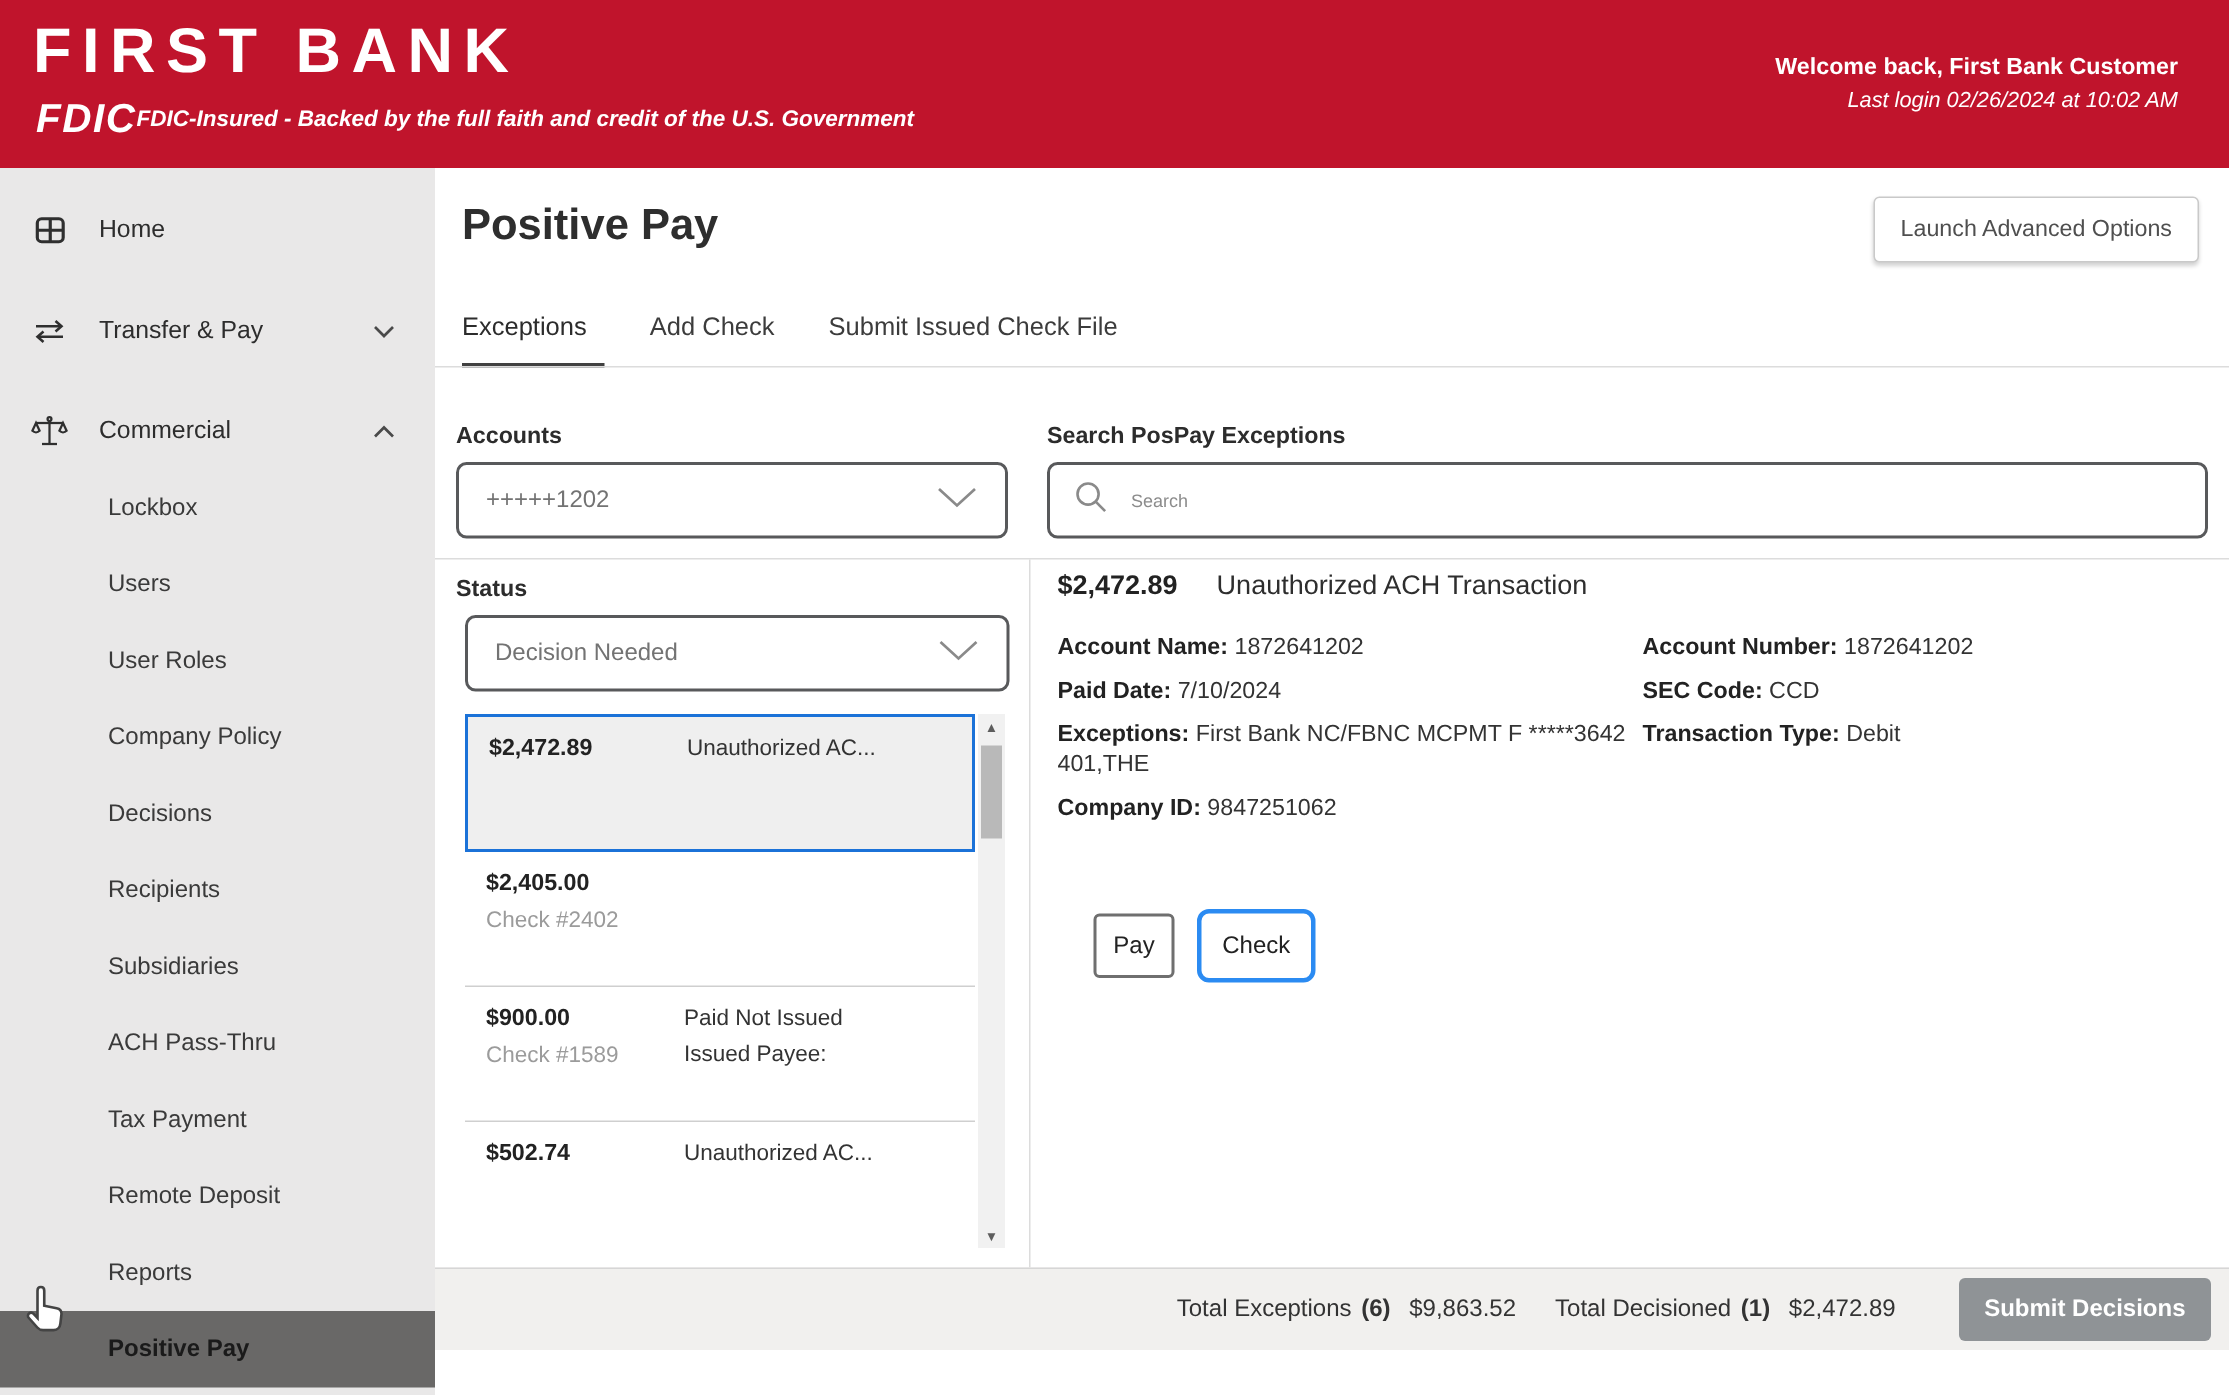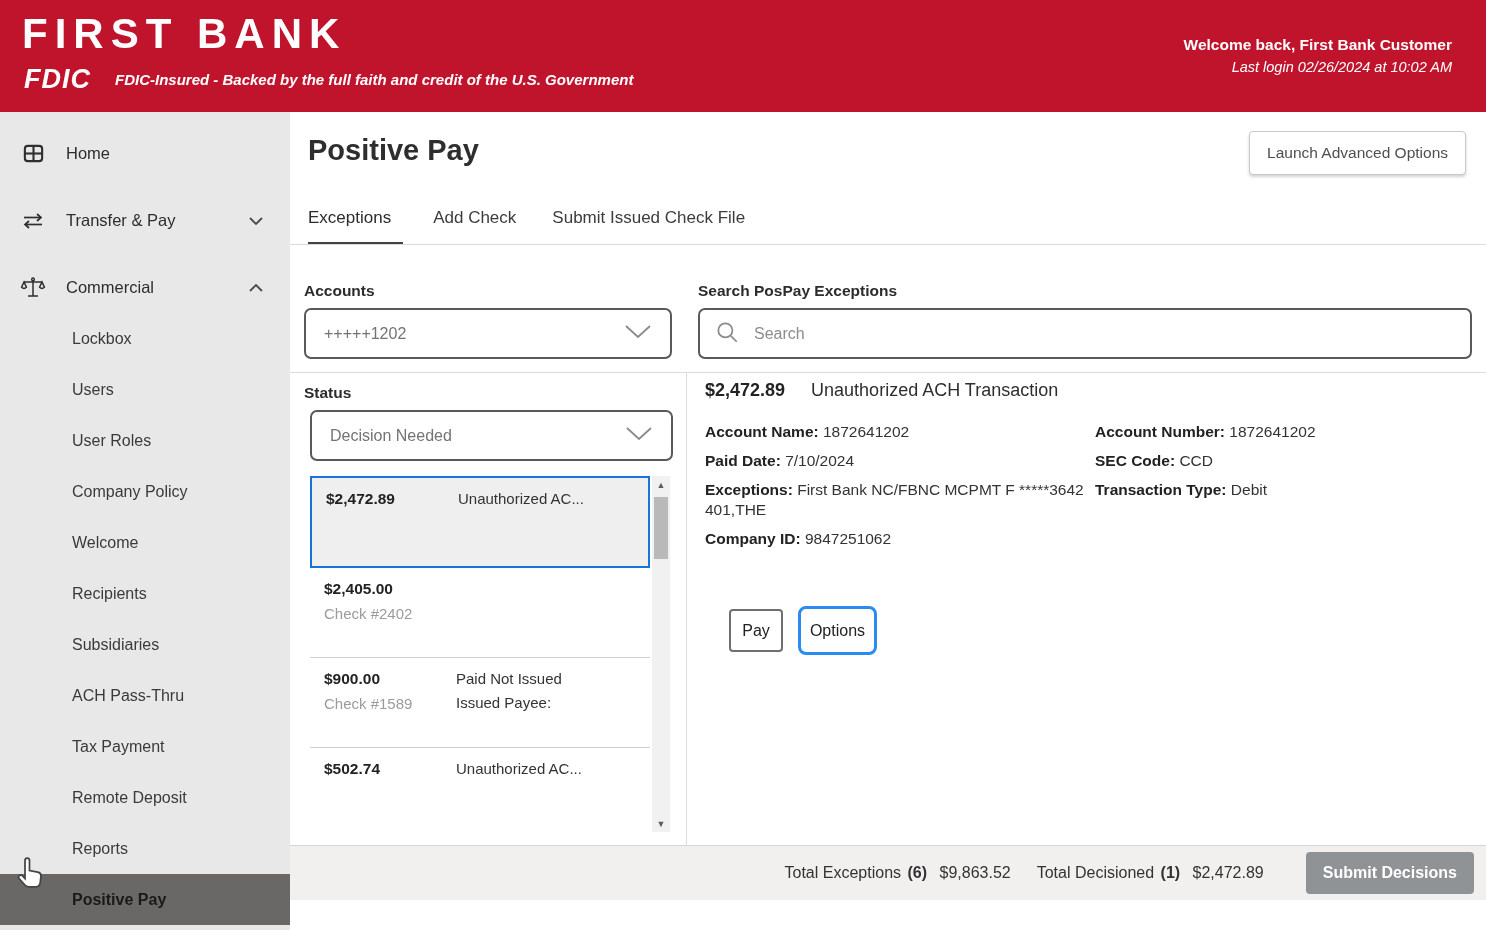--- a/index.html
+++ b/index.html
@@ -3,21 +3,21 @@
 <meta charset="utf-8">
 <style>
   * { margin:0; padding:0; box-sizing:border-box; }
   html,body { width:1486px; height:930px; overflow:hidden; background:#fff;
     font-family:"Liberation Sans", sans-serif; }
   .app { position:relative; width:1486px; height:675px; }
 
   
   .header { position:absolute; left:0; top:0; width:1486px; height:112px; background:#c0142c; color:#fff; }
   .bank-name { position:absolute; left:22px; top:10px; font-size:42px; font-weight:800; letter-spacing:7px; }
-  .fdic-row { position:absolute; left:24px; top:64px; display:flex; align-items:center; gap:24px; }
+  .fdic-row { position:absolute; left:24px; top:64px; display:flex; align-items:center; gap:0; }
   .fdic-logo { font-size:27px; font-weight:800; letter-spacing:1px; font-style:italic; }
   .fdic-text { font-size:15px; font-style:italic; font-weight:600; }
   .header-right { position:absolute; right:34px; top:36px; text-align:right; }
   .welcome { font-size:15.5px; font-weight:700; }
   .last-login { font-size:14.5px; font-style:italic; margin-top:5px; }
 
   
   .sidebar { position:absolute; left:0; top:112px; width:290px; height:818px; background:#e9e8e8; }
   .side-row { display:flex; align-items:center; height:51px; padding-left:18px; cursor:pointer;margin-top:16px; }
   .side-row .icon { width:30px; height:26px; display:flex; align-items:center; justify-content:center; }
@@ -42,21 +42,21 @@
   .field-label { font-size:15.5px; font-weight:700; color:#2c2c2c; }
   .lbl-accounts { position:absolute; left:14px; top:170px; }
   .lbl-search { position:absolute; left:408px; top:170px; }
 
   .dropdown { position:absolute; height:51px; border:2px solid #58595b; border-radius:7px; background:#fff;
     display:flex; align-items:center; justify-content:space-between; padding:0 18px; cursor:pointer; }
   .dd-accounts { left:14px; top:196px; width:368px; }
   .dd-value { font-size:16px; color:#737373; }
   .search-box { position:absolute; left:408px; top:196px; width:774px; height:51px;
     border:2px solid #58595b; border-radius:7px; background:#fff; display:flex; align-items:center; padding:0 14px; }
-  .search-box input { border:none; outline:none; flex:1; font-size:16px; color:#333; margin-left:14px;
+  .search-box input { border:none; outline:none; flex:1; font-size:12px; color:#333; margin-left:14px;
     font-family:"Liberation Sans", sans-serif; background:transparent; }
   .search-box input::placeholder { color:#8c8c8c; }
 
   .h-divider { position:absolute; left:0; top:260px; width:1196px; height:1px; background:#dcdcdc; }
   .v-divider { position:absolute; left:396px; top:261px; width:1px; height:472px; background:#dcdcdc; }
 
   .lbl-status { position:absolute; left:14px; top:272px; }
   .dd-status { left:20px; top:298px; width:363px; }
 
   
@@ -166,21 +166,21 @@
     <div class="side-sub">
         <span>Users</span>
       </div>
     <div class="side-sub">
         <span>User Roles</span>
       </div>
     <div class="side-sub">
         <span>Company Policy</span>
       </div>
     <div class="side-sub">
-        <span>Welcome</span>
+        <span>Decisions</span>
       </div>
     <div class="side-sub">
         <span>Recipients</span>
       </div>
     <div class="side-sub">
         <span>Subsidiaries</span>
       </div>
     <div class="side-sub">
         <span>ACH Pass-Thru</span>
       </div>
@@ -301,21 +301,21 @@
       <div class="fld"><b>Exceptions:</b> <span>First Bank NC/FBNC MCPMT F *****3642 401,THE</span></div>
       <div class="fld"><b>Company ID:</b> <span>9847251062</span></div>
     </div>
     <div class="fields-right">
       <div class="fld"><b>Account Number:</b> <span>1872641202</span></div>
       <div class="fld"><b>SEC Code:</b> <span>CCD</span></div>
       <div class="fld"><b>Transaction Type:</b> <span>Debit</span></div>
     </div>
     <div class="btn-row">
       <button class="pay-btn">Pay</button>
-      <button class="return-btn">Options</button>
+      <button class="return-btn">Check</button>
     </div>
 
     <div class="footer-bar">
       <span class="tot-group">
         <span>Total Exceptions</span>
         <b>(6)</b>
         <span class="tot-amount">$9,863.52</span>
       </span>
       <span class="tot-group">
         <span>Total Decisioned</span>

